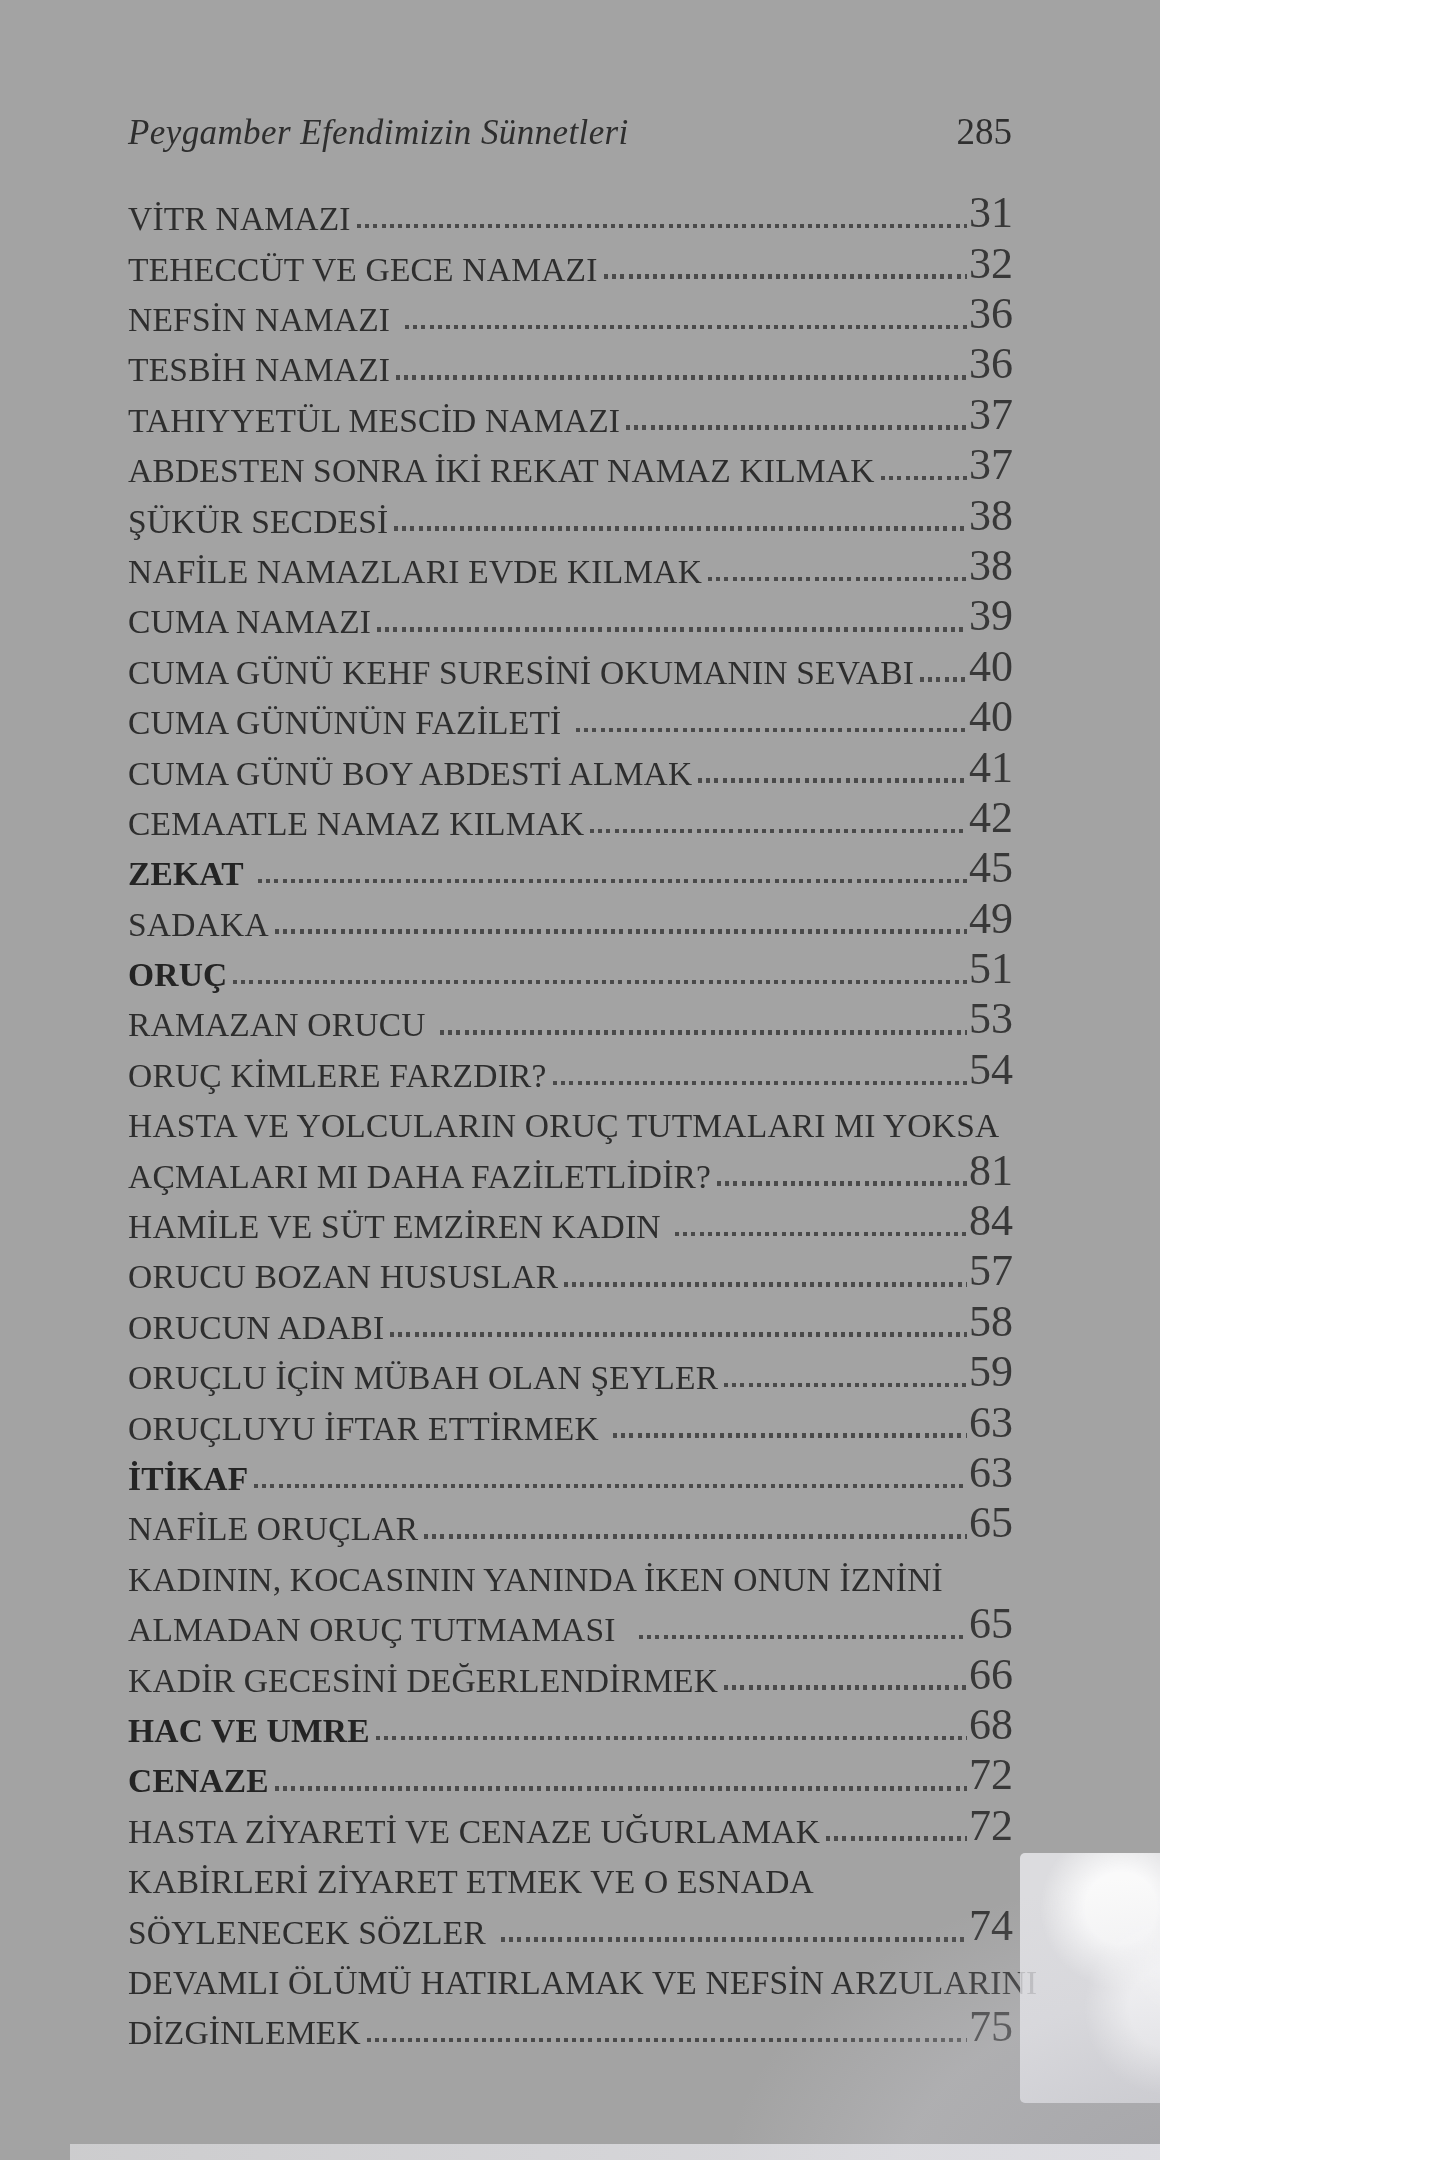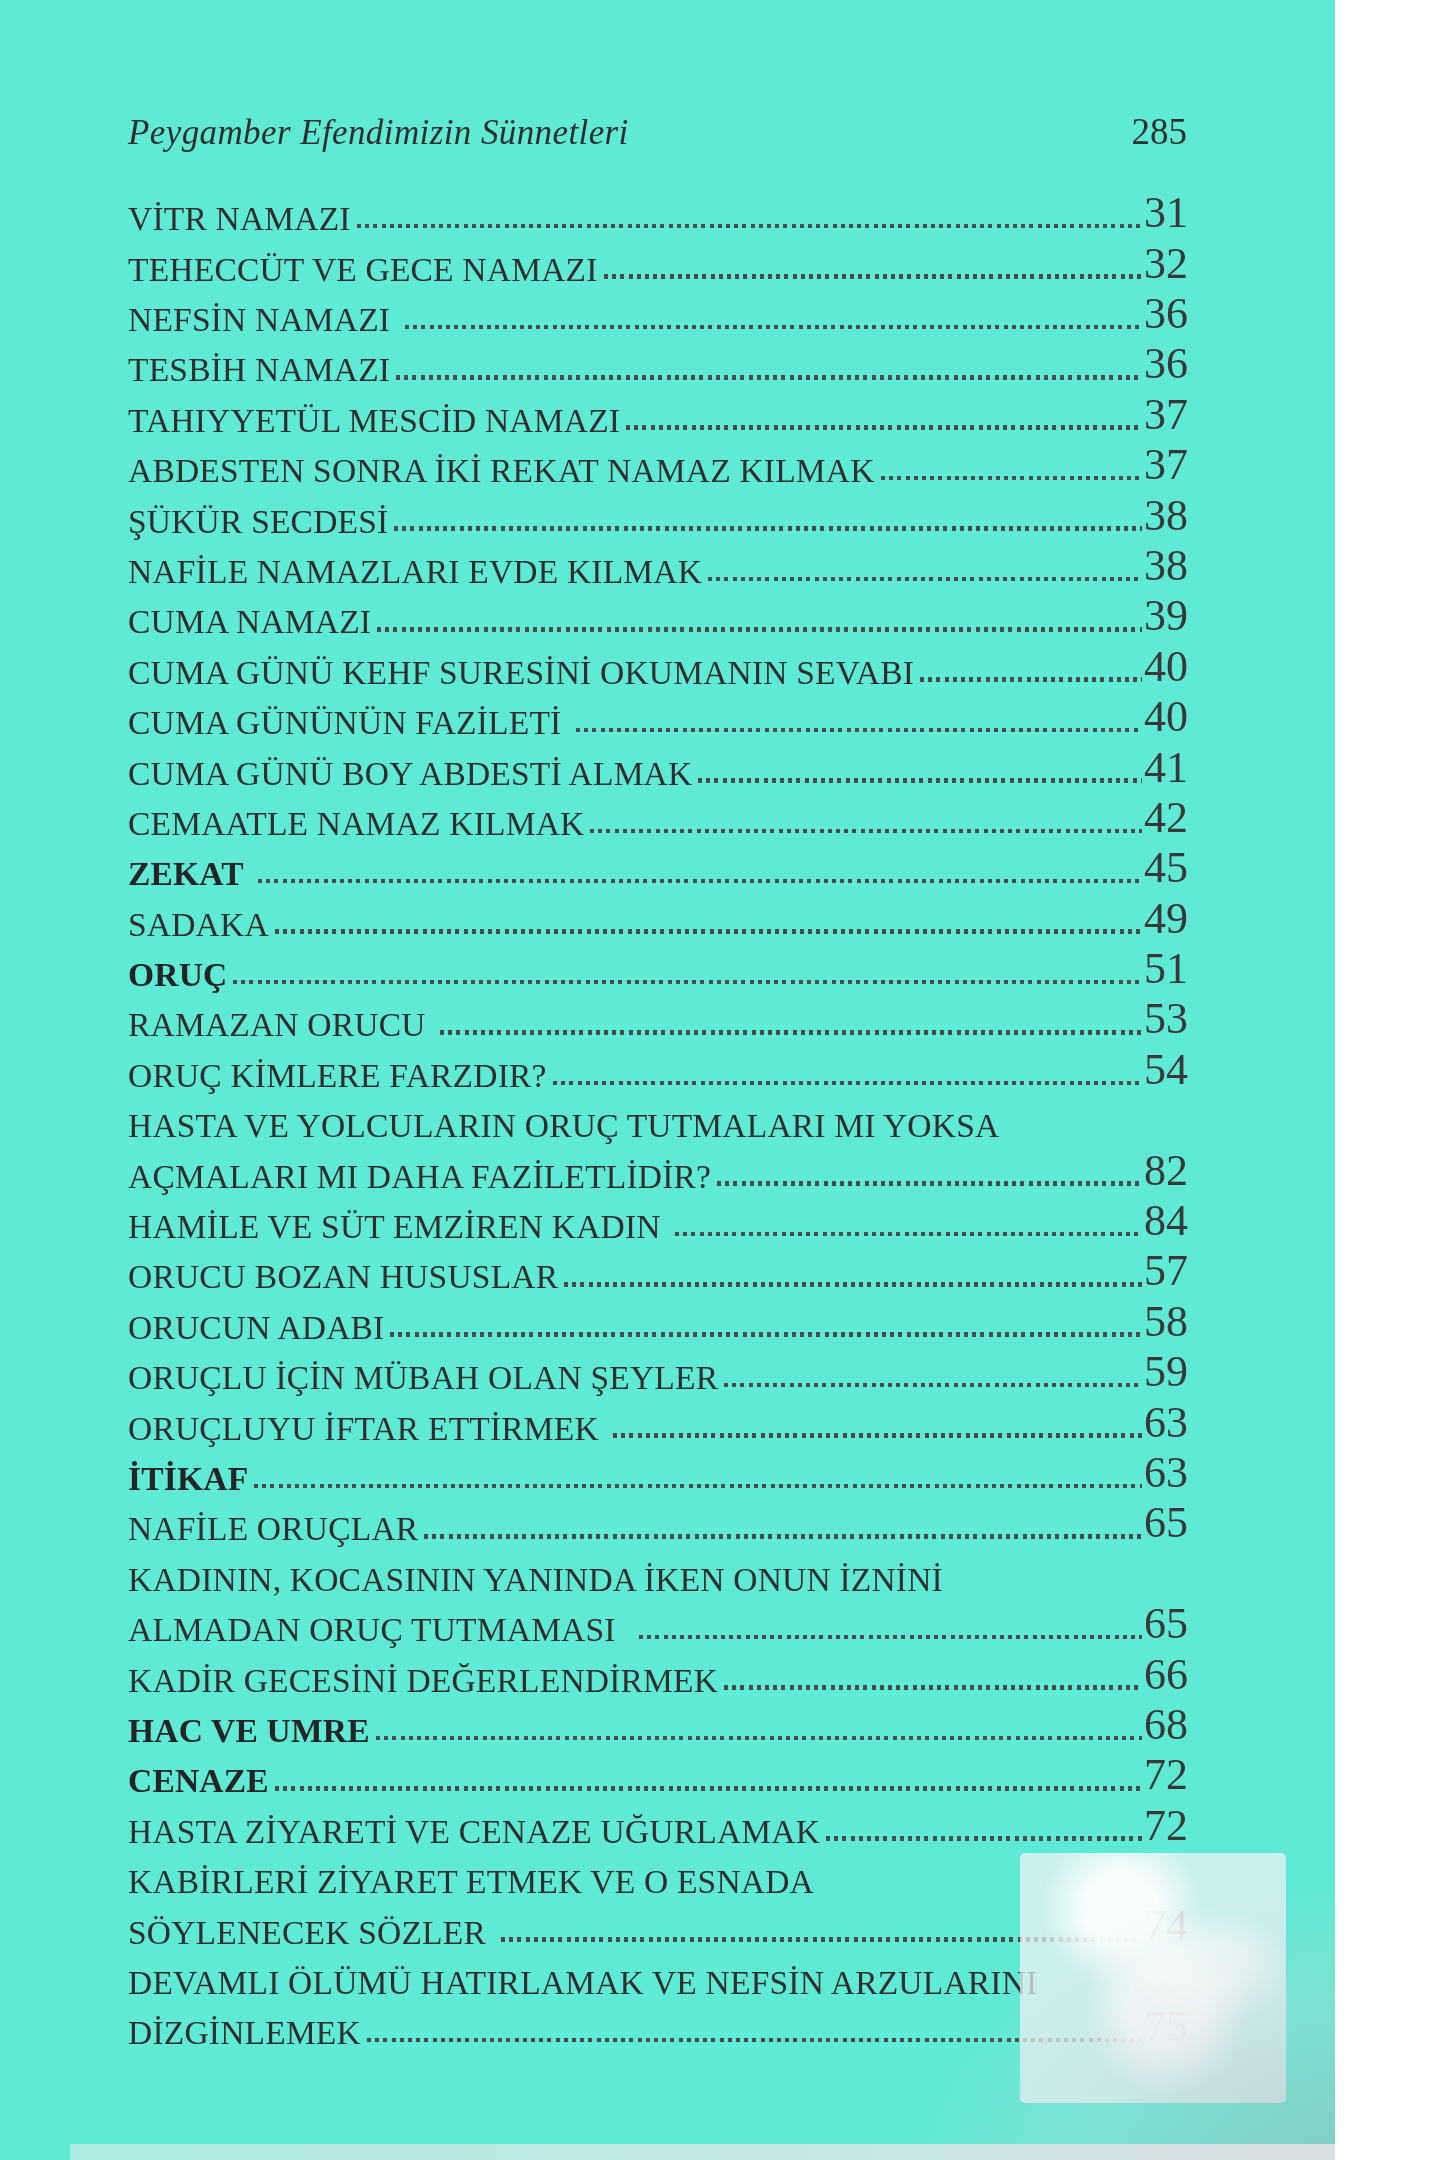--- a/index.html
+++ b/index.html
@@ -3,22 +3,22 @@
 <meta charset="utf-8">
 <style>
   html, body { margin:0; padding:0; }
   body {
     width:1440px; height:2160px;
     background:#ffffff;
     font-family:"Liberation Serif", serif;
   }
   .sheet {
     position:relative;
-    width:1335px; height:2160px;
-    background:#5eead4;
+    width:1160px; height:2160px;
+    background:#a3a3a3;
     overflow:hidden;
   }
   
   .header {
     position:absolute; left:128px; right:148px; top:110px;
     display:flex; justify-content:space-between; align-items:baseline;
   }
   .running-title {
     font-style:italic;
     font-size:35px;
@@ -191,21 +191,21 @@
         <span class="label">ORUÇ KİMLERE FARZDIR?</span>
         <span class="leader"></span>
         <span class="pageno">54</span>
       </div>
       <div class="row">
         <span class="label">HASTA VE YOLCULARIN ORUÇ TUTMALARI MI YOKSA</span>
       </div>
       <div class="row">
         <span class="label">AÇMALARI MI DAHA FAZİLETLİDİR?</span>
         <span class="leader"></span>
-        <span class="pageno">82</span>
+        <span class="pageno">81</span>
       </div>
       <div class="row">
         <span class="label">HAMİLE VE SÜT EMZİREN KADIN </span>
         <span class="leader"></span>
         <span class="pageno">84</span>
       </div>
       <div class="row">
         <span class="label">ORUCU BOZAN HUSUSLAR</span>
         <span class="leader"></span>
         <span class="pageno">57</span>

